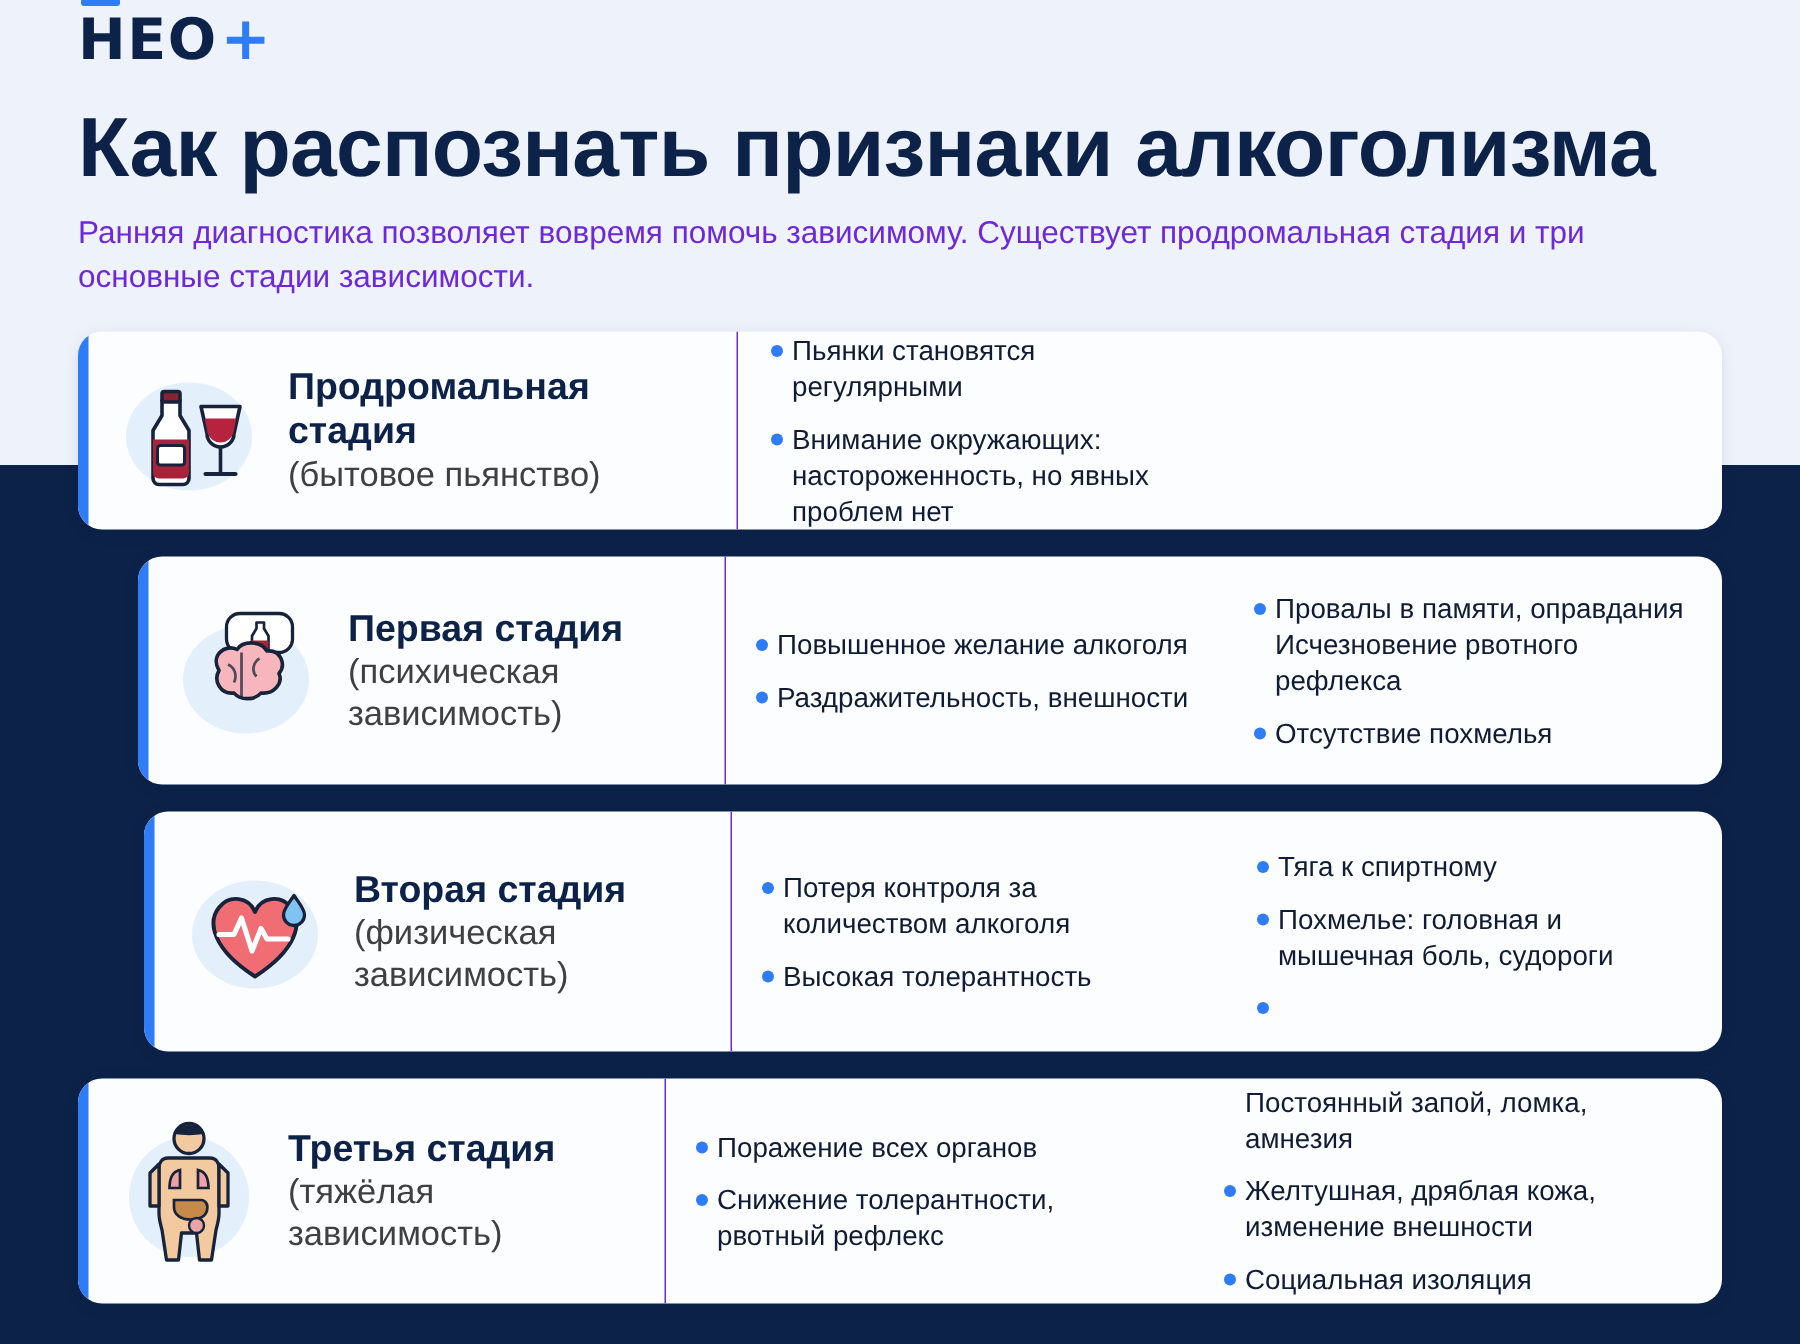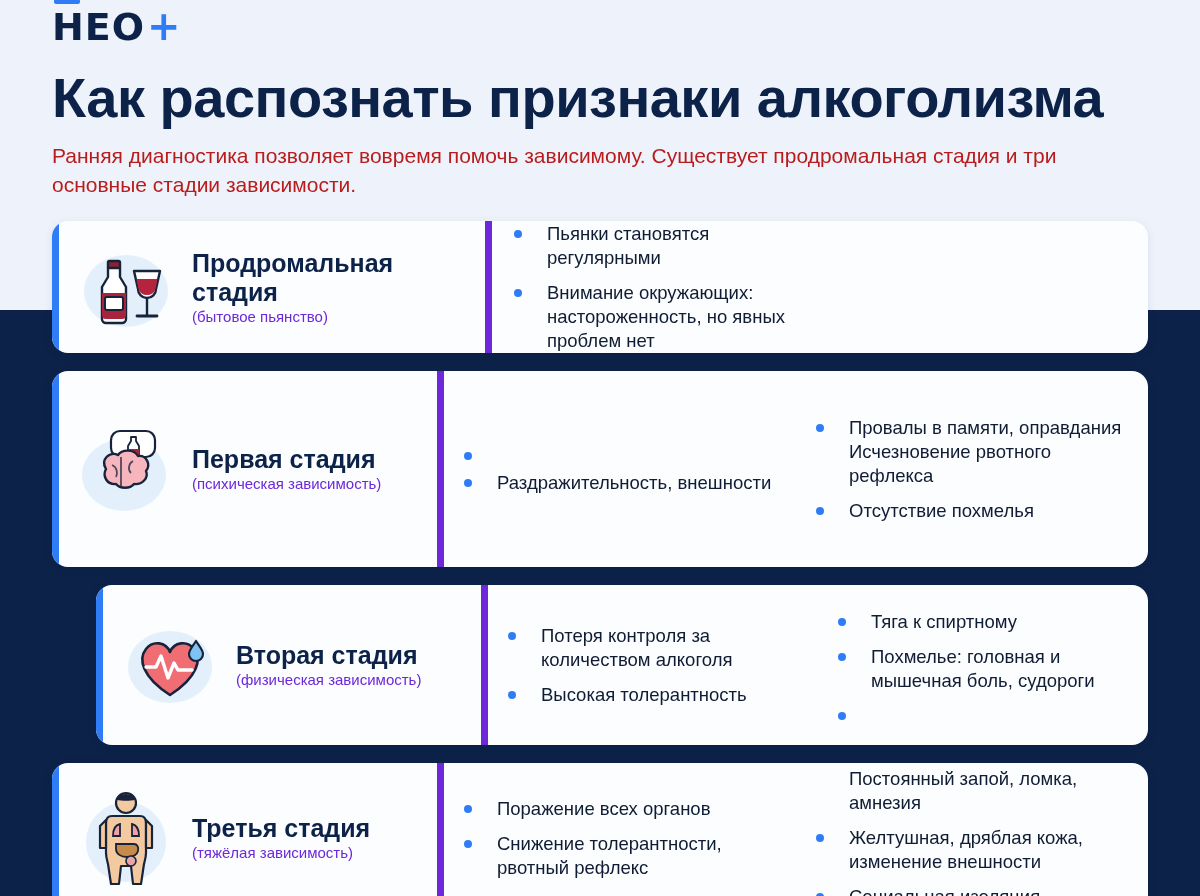--- a/index.html
+++ b/index.html
@@ -64,21 +64,21 @@
     line-height: 1.08;
     color: #0c2248;
     font-weight: bold;
     margin-top: 16px;
     letter-spacing: -0.5px;
   }
   .subtitle {
     margin-top: 14px;
     font-size: 21px;
     line-height: 1.35;
-    color: #b91c1c;
+    color: #6d28d9;
     max-width: 1030px;
   }
 
   
   .cards { margin-top: 22px; display: flex; flex-direction: column; gap: 18px; }
   .card {
     background: #fbfdff;
     border-radius: 16px;
     display: flex;
     align-items: stretch;
@@ -100,67 +100,67 @@
     justify-content: center;
     padding-left: 7px;
   }
   .card-title {
     width: 252px;
     min-width: 252px;
     display: flex;
     flex-direction: column;
     justify-content: center;
     padding-right: 16px;
-    border-right: 7px solid #6d28d9;
+    border-right: 1px solid #6d28d9;
   }
   .card-title .t1 {
     font-size: 25px;
     font-weight: bold;
     color: #0c2248;
     line-height: 1.18;
   }
   .card-title .t2 {
-    font-size: 15px;
-    color: #6d28d9;
+    font-size: 23px;
+    color: #404040;
     line-height: 1.2;
   }
   .cols {
     flex: 1;
     display: flex;
     align-items: center;
   }
   .col {
     flex: 1;
     padding: 10px 18px 10px 20px;
     display: flex;
     flex-direction: column;
     justify-content: center;
     gap: 11px;
   }
   .bullet {
     display: flex;
     align-items: flex-start;
-    gap: 25px;
+    gap: 6px;
     font-size: 18.5px;
     line-height: 1.3;
     color: #101c33;
   }
   .dot {
     width: 8px; height: 8px;
     border-radius: 50%;
     background: #2f7df6;
     margin-top: 8px;
     flex: none;
   }
   .nodot { width: 8px; flex: none; }
 
   
   .card-1 .cols .col { padding-left: 22px; }
   .card-1 { height: 132px; }
-  .card-2 { height: 196px; }
+  .card-2 { height: 152px; margin-left: 40px; }
   .card-3 { height: 160px; margin-left: 44px; }
   .card-4 { height: 150px; }
 
   .card-1 .card-title { width: 300px; min-width: 300px; }
 
   svg { display: block; }
 </style>
 </head>
 <body>
 
@@ -229,20 +229,21 @@
         </svg>
       </div>
       <div class="card-title">
         <div class="t1">Первая стадия</div>
         <div class="t2">(психическая зависимость)</div>
       </div>
       <div class="cols">
         <div class="col">
           <div class="bullet">
             <span class="dot"></span>
+            <span>Повышенное желание алкоголя</span>
           </div>
           <div class="bullet">
             <span class="dot"></span>
             <span>Раздражительность, внешности</span>
           </div>
         </div>
         <div class="col">
           <div class="bullet">
             <span class="dot"></span>
             <span>Провалы в памяти, оправдания Исчезновение рвотного рефлекса</span>

